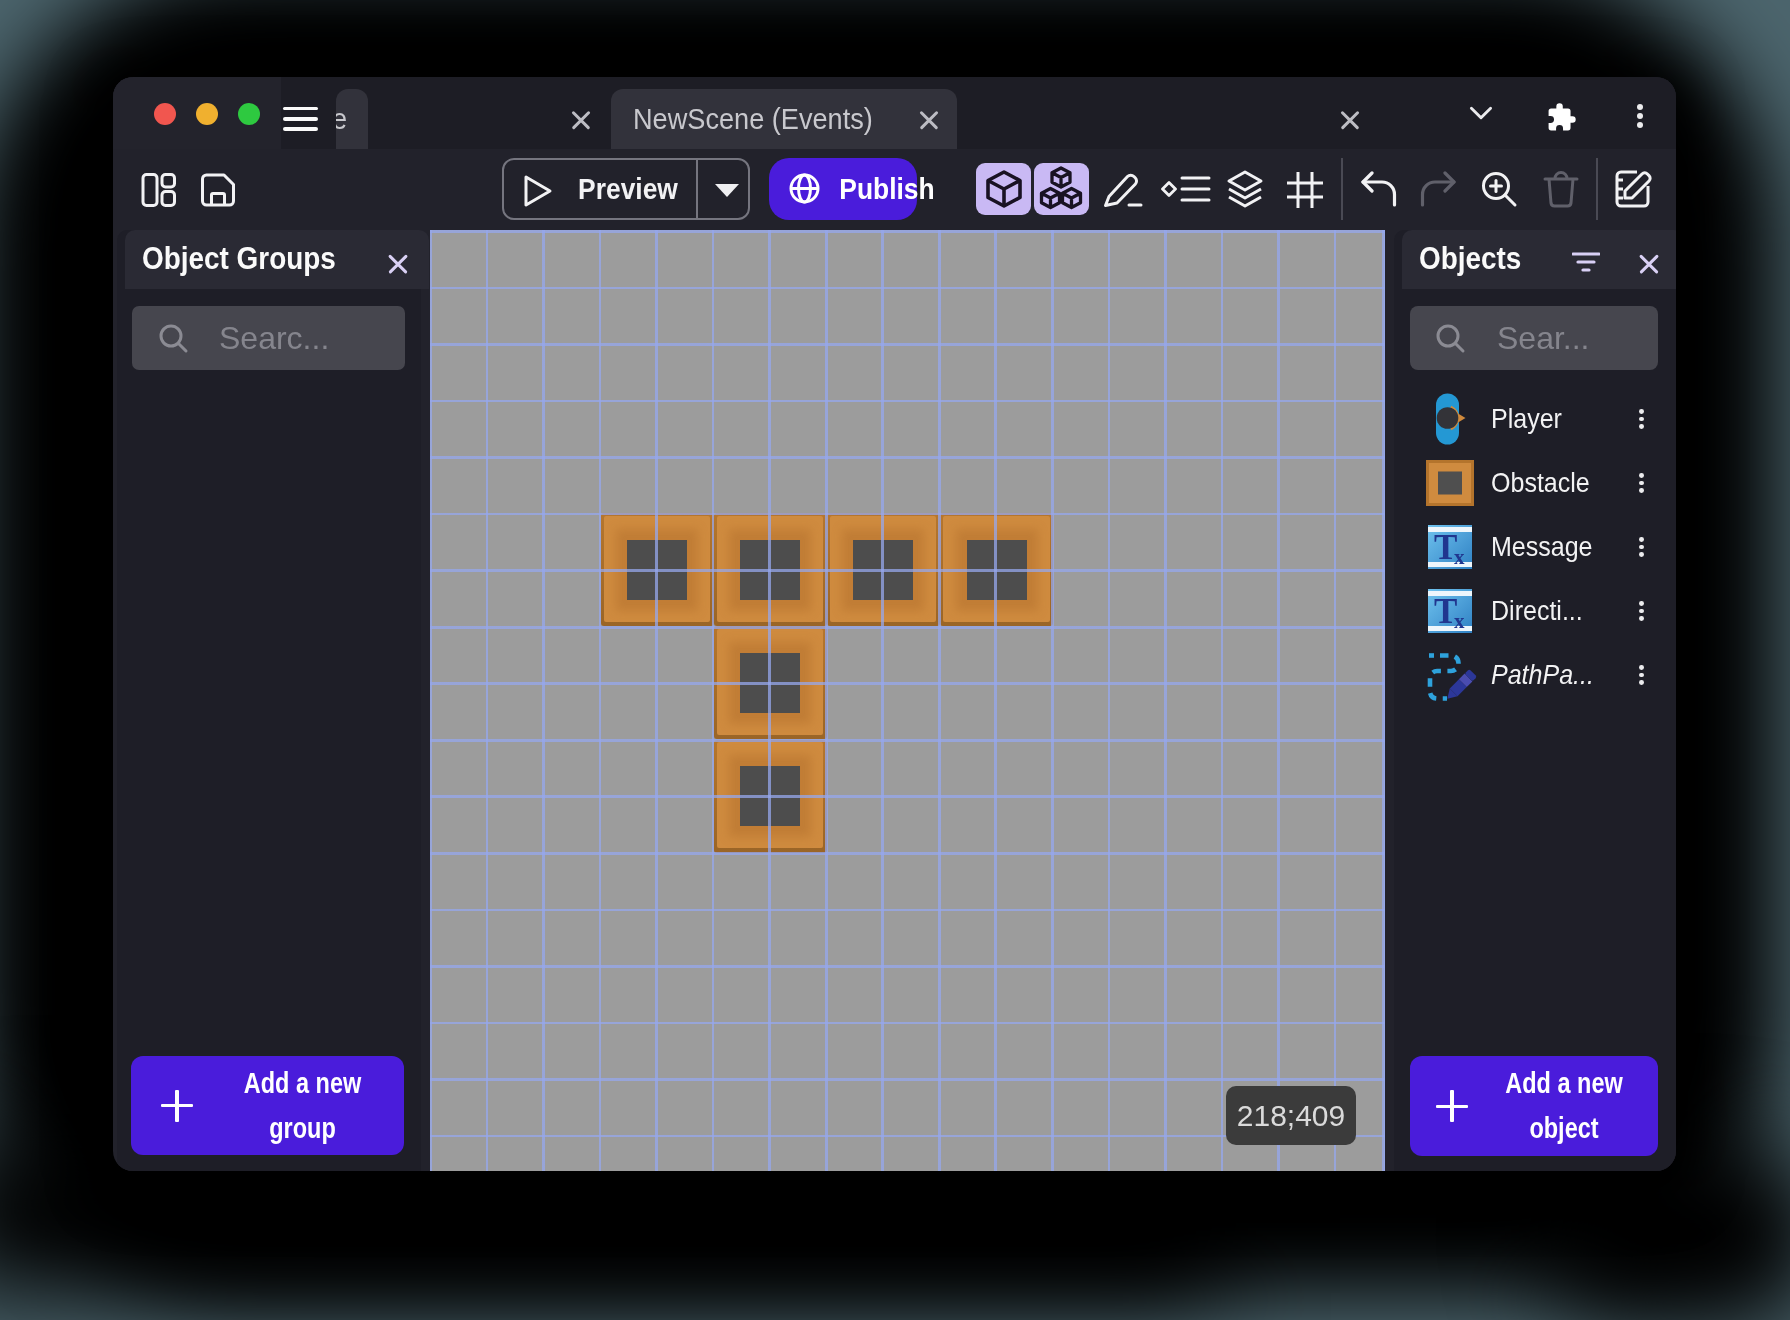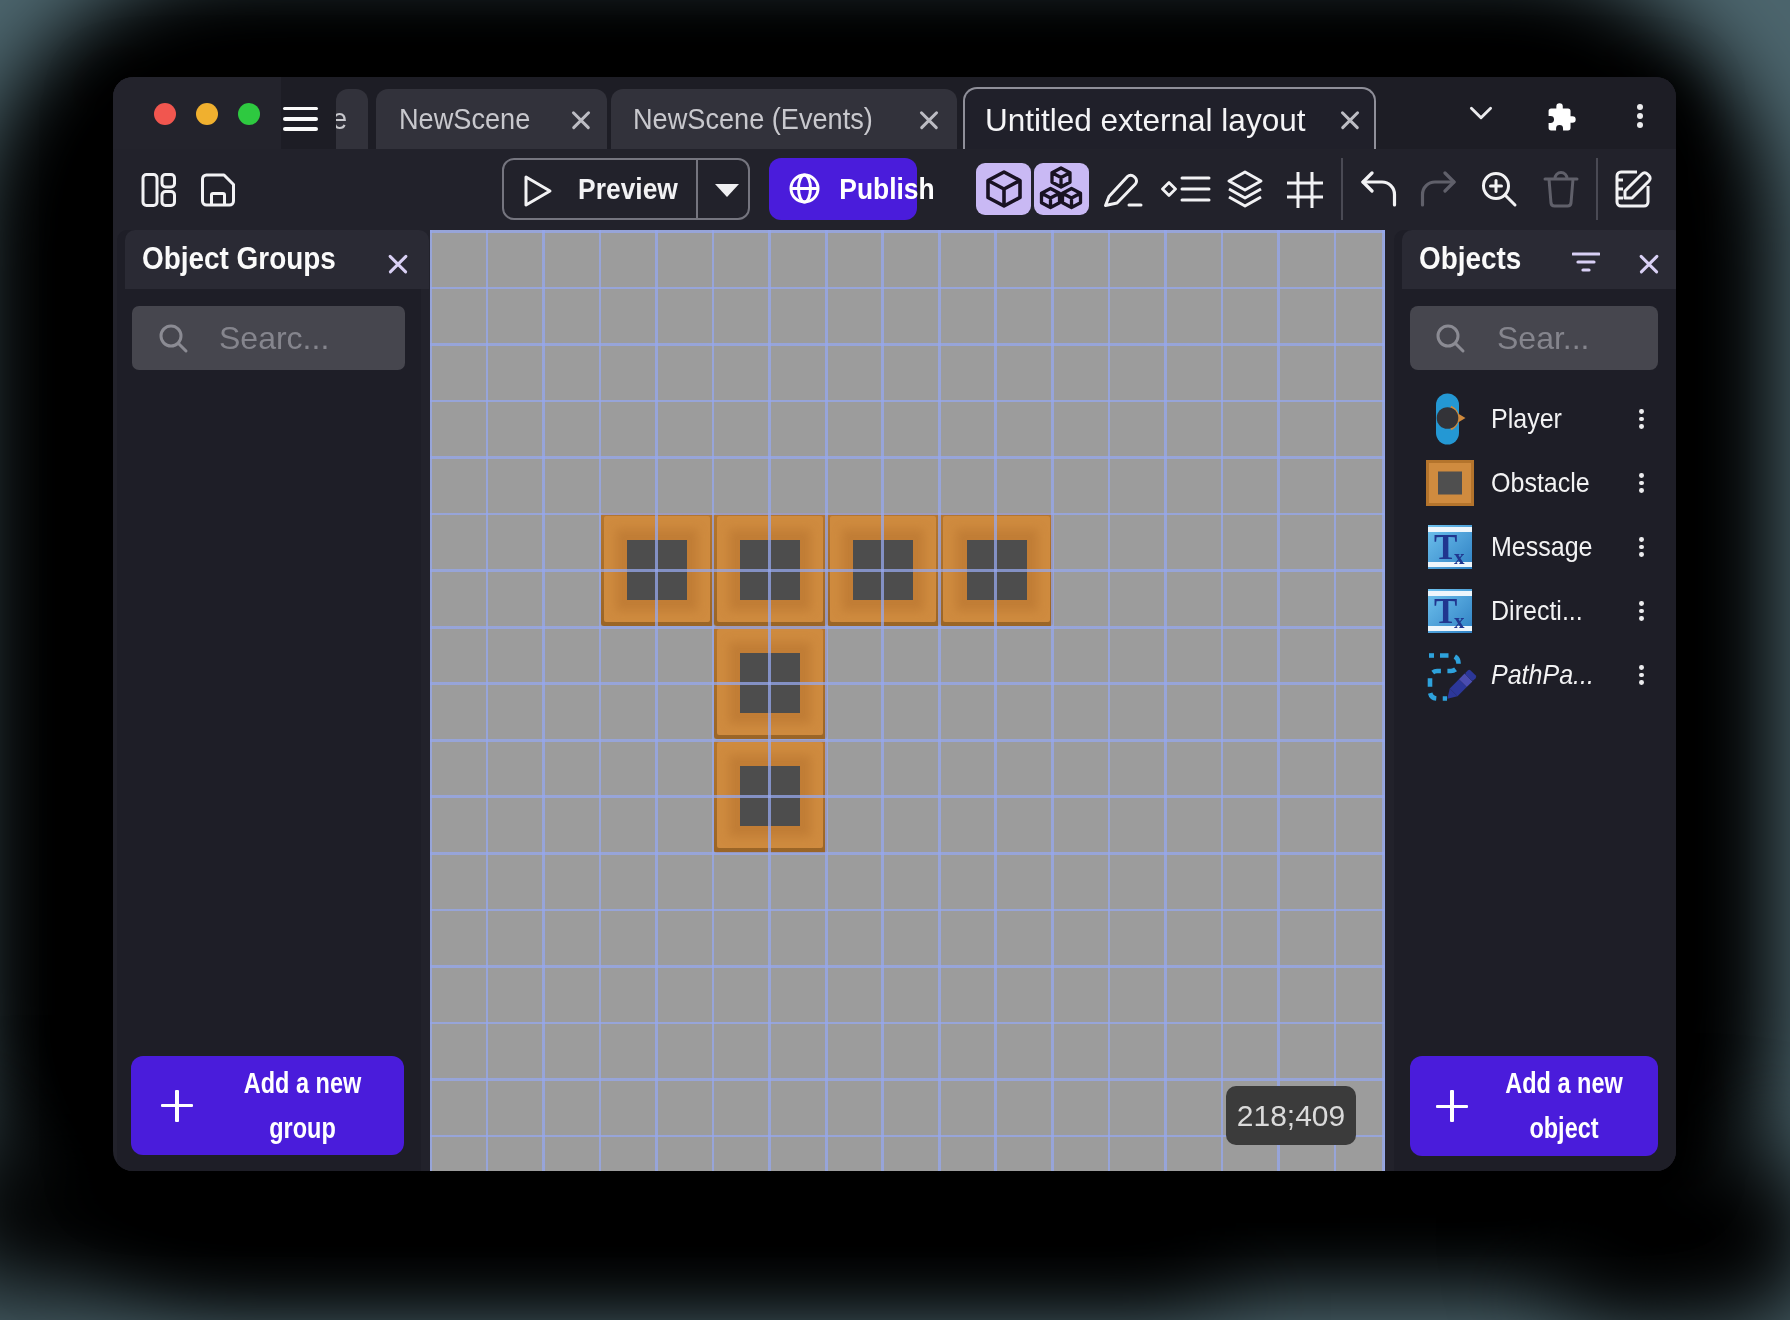--- a/index.html
+++ b/index.html
@@ -32,21 +32,21 @@
      background:#bcbcc3; border-radius:2px; }
   .tabx:before { transform:translate(-50%,-50%) rotate(45deg); }
   .tabx:after  { transform:translate(-50%,-50%) rotate(-45deg); }
   .activetab { position:absolute; top:10px; height:64px; background:#20202a;
      border:2px solid #8f8f99; border-bottom:none; border-radius:14px 14px 0 0; color:#f4f4f6; font-size:31.5px; }
   
   .toolbar { position:absolute; left:0; top:72px; width:1563px; height:80.5px; background:#22222b; }
   .btn-preview { position:absolute; left:389px; top:81px; width:248px; height:62px;
      border:2px solid #75757f; border-radius:12px; color:#f2f2f4; }
   .btn-publish { position:absolute; left:656px; top:81px; width:148px; height:62px;
-     background:#4a1cdb; border-radius:12px; color:#fff; }
+     background:#4a1cdb; border-radius:20px; color:#fff; }
   .pill { position:absolute; top:86px; width:55px; height:52px; background:#c9b9f4; border-radius:9px; }
   .sep { position:absolute; top:81px; width:2px; height:62px; background:#4a4a54; }
   
   .panel { position:absolute; top:152.5px; height:941.5px; background:#1e1e27; border-radius:10px 10px 0 0; }
   .phead { position:absolute; left:8px; top:0; width:100%; height:59.5px; background:#2a2a34;
      border-radius:10px 10px 0 0; color:#fafafa; }
   .ptitle { position:absolute; left:17px; top:50%; transform:translateY(-50%) scaleX(0.9); transform-origin:left center; font-size:31px; font-weight:bold; }
   .px { position:absolute; top:18px; width:28px; height:28px; }
   .px:before, .px:after { content:''; position:absolute; left:50%; top:50%; width:25px; height:2.6px;
      background:#d9d0f4; border-radius:2px; }
@@ -92,31 +92,25 @@
     <div class="light" style="left:41px; background:#f1564f;"></div>
     <div class="light" style="left:83px; background:#f0b02f;"></div>
     <div class="light" style="left:125px; background:#2ec940;"></div>
     <div class="hamblock"></div>
     <div class="hamline" style="top:30px;"></div>
     <div class="hamline" style="top:40.2px;"></div>
     <div class="hamline" style="top:50.4px;"></div>
     <div class="tab" style="left:222.5px; width:32px; overflow:hidden;">
         <span class="lbl" style="left:-4px;">e</span>
       </div>
-    <div class="tab" style="left:262.8px; width:231px;">
-        <span class="lbl" style="left:23px;">NewScene</span>
-      </div>
     <div class="tabx" style="left:457px; top:32px;"></div>
     <div class="tab" style="left:497.7px; width:346px;">
         <span class="lbl" style="left:22px;">NewScene (Events)</span>
       </div>
     <div class="tabx" style="left:805px; top:32px;"></div>
-    <div class="activetab" style="left:850px; width:413px;">
-        <span class="lbl abs" style="left:20px; top:50%; transform:translateY(-50%); white-space:nowrap;">Untitled external layout</span>
-      </div>
     <div class="tabx" style="left:1226px; top:32px;"></div>
     <svg class="abs" style="left:1356px; top:28px;" width="24" height="16" viewBox="0 0 30 20">
       <polyline points="3,4 15,16 27,4" fill="none" stroke="#e9e9ec" stroke-width="3.6" stroke-linecap="round" stroke-linejoin="round"></polyline>
     </svg>
     <svg class="abs" style="left:1433px; top:25px;" width="31" height="31" viewBox="0 0 24 24">
       <path fill="#fff" d="M20.5 11H19V7a2 2 0 0 0-2-2h-4V3.5a2.5 2.5 0 0 0-5 0V5H4a2 2 0 0 0-2 2v3.8h1.5a2.7 2.7 0 0 1 0 5.4H2V20a2 2 0 0 0 2 2h3.8v-1.5a2.7 2.7 0 0 1 5.4 0V22H17a2 2 0 0 0 2-2v-4h1.5a2.5 2.5 0 0 0 0-5z"></path>
     </svg>
     <div class="kebab" style="left:1523.5px; top:27px;">
       <i style="top:0; width:6px; height:6px;"></i>
         <i style="top:9px; width:6px; height:6px;"></i>

